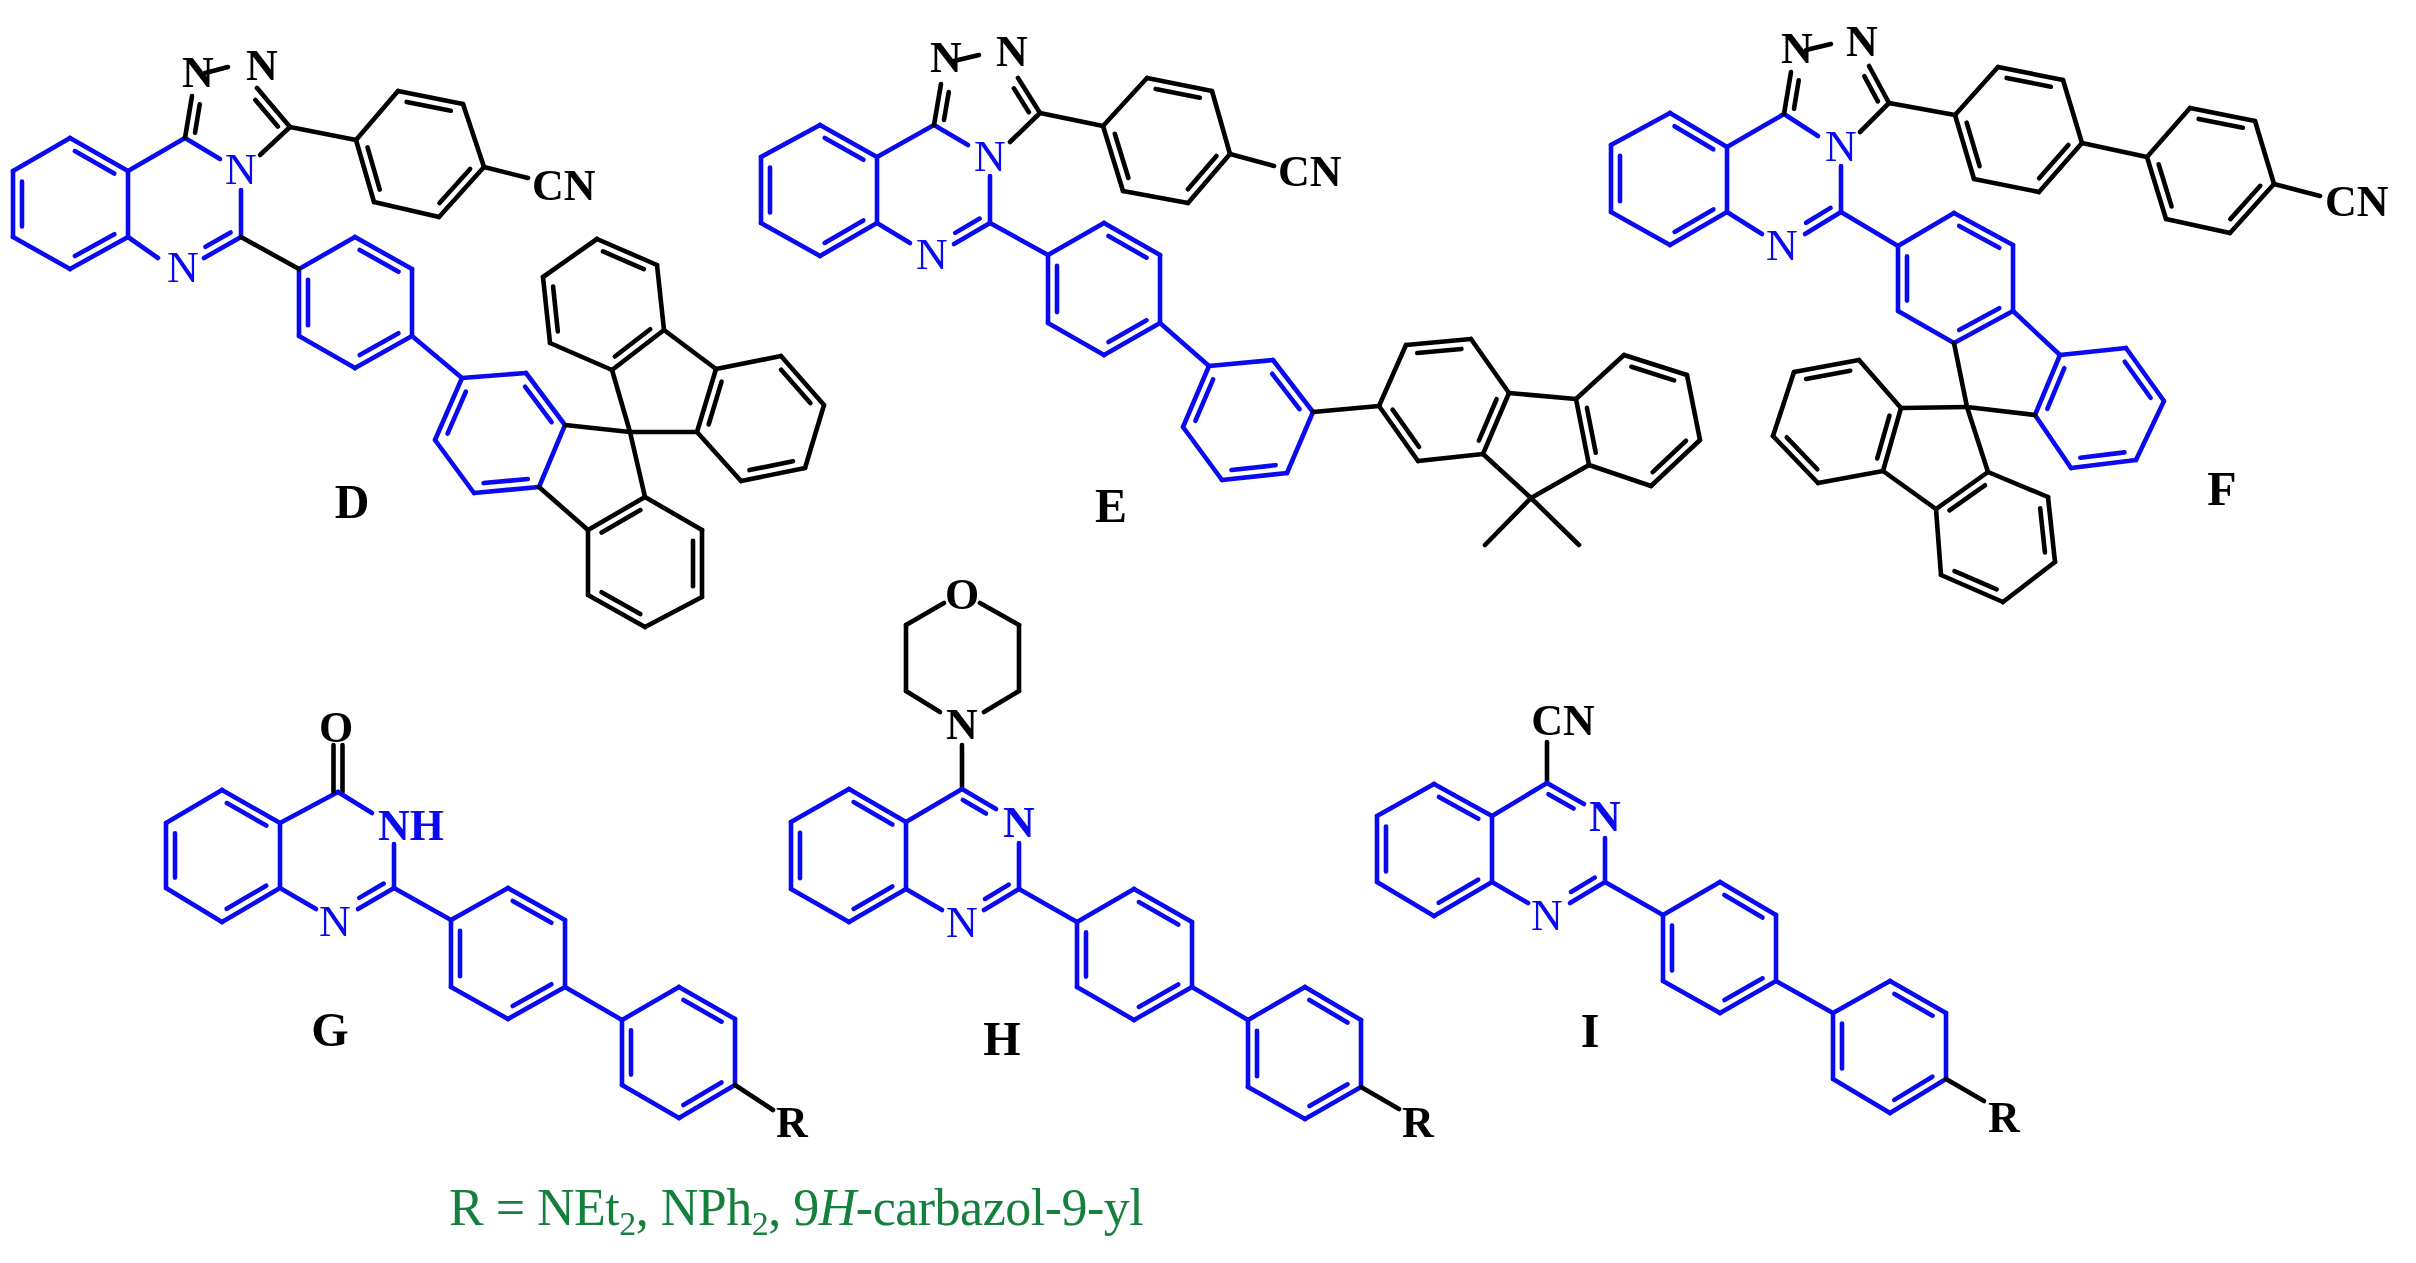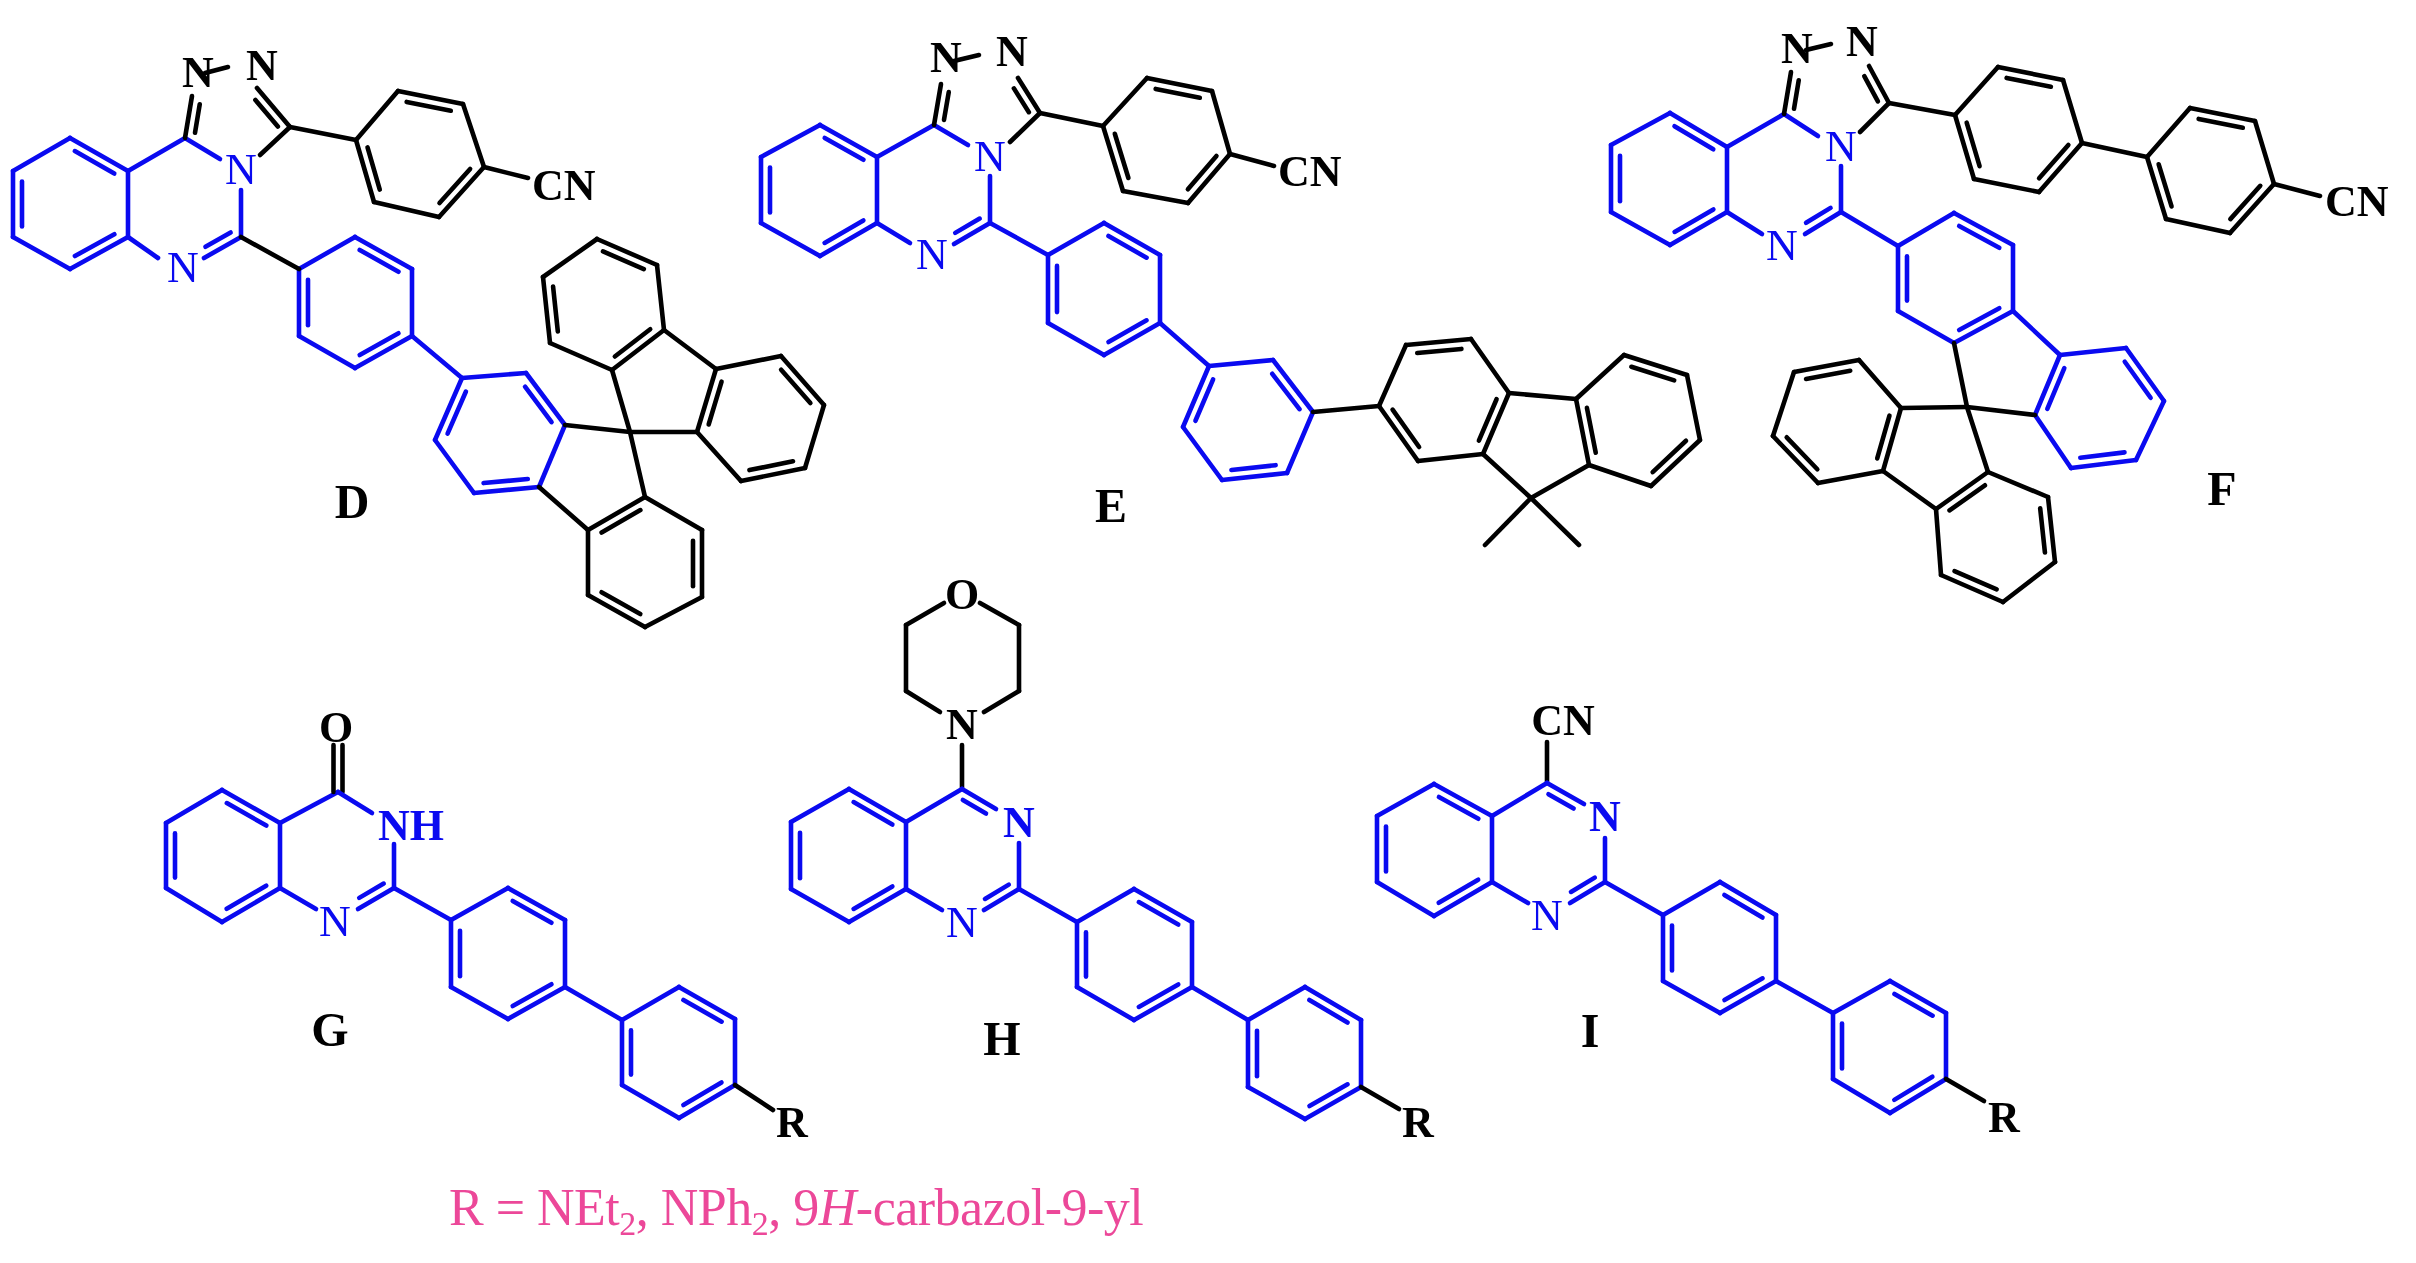--- a/index.html
+++ b/index.html
@@ -4,21 +4,21 @@
 <style>
   html, body { margin: 0; padding: 0; background: #ffffff; }
   body { width: 2416px; height: 1263px; overflow: hidden; position: relative; font-family: "Liberation Serif", serif; }
   #canvas { position: absolute; left: 0; top: 0; width: 2416px; height: 1263px; }
   #canvas line { stroke-linecap: round; }
   .atom { font-family: "Liberation Serif", "DejaVu Serif", serif; }
   .cmpd-label { font-family: "Liberation Serif", "DejaVu Serif", serif; font-weight: bold; }
   .caption {
     position: absolute; left: 449px; top: 1178px;
     font-family: "Liberation Serif", "DejaVu Serif", serif;
-    font-size: 52px; color: #ec4899; white-space: nowrap; letter-spacing: -0.5px;
+    font-size: 52px; color: #15803d; white-space: nowrap; letter-spacing: -0.5px;
   }
   .caption sub { font-size: 34px; vertical-align: -10px; line-height: 0; }
   .caption i { font-style: italic; }
 </style>
 </head>
 <body>
 
 <svg id="canvas" xmlns="http://www.w3.org/2000/svg" width="2416" height="1263" viewBox="0 0 2416 1263">
     <g>
       <g>

